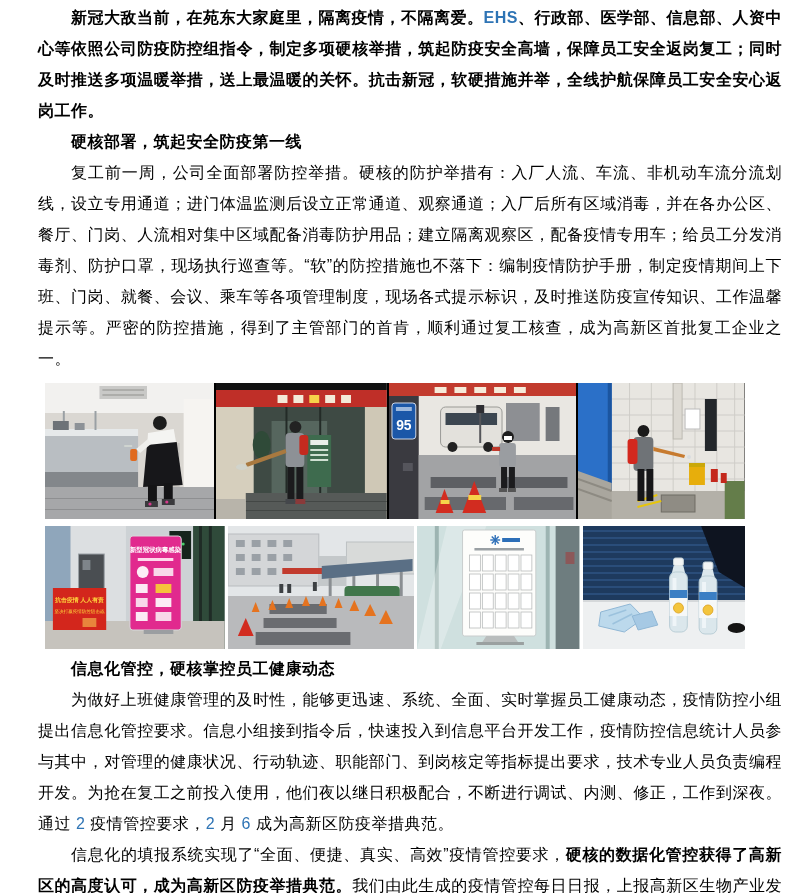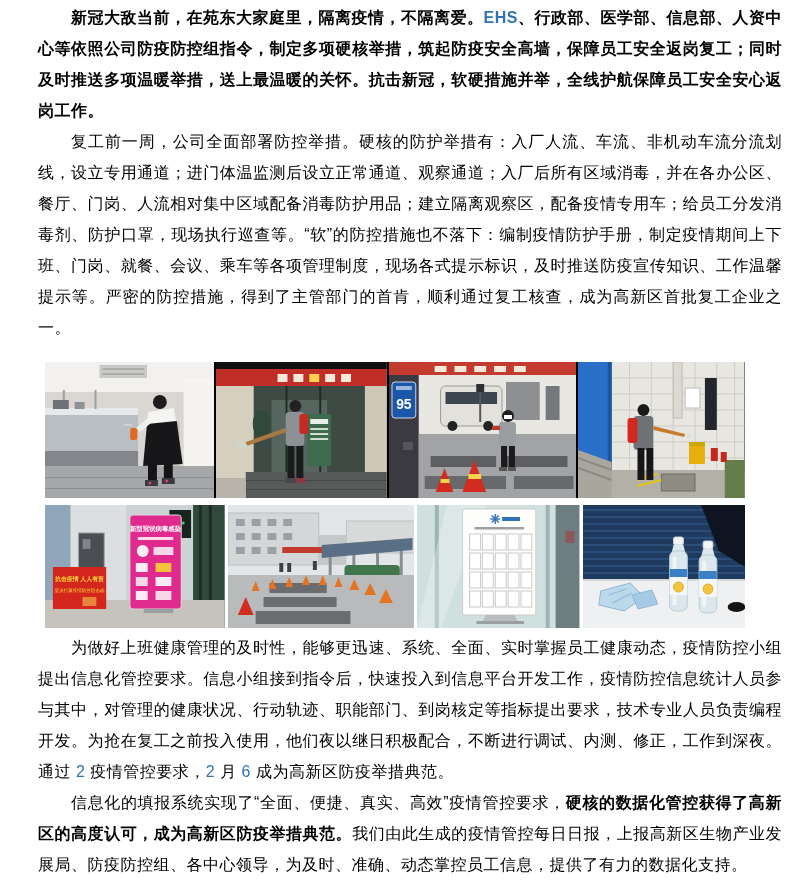--- a/index.html
+++ b/index.html
@@ -9,34 +9,35 @@
     color:#000;
   }
   .page{padding:2px 6px 0 38px;}
   .para{
     margin:0;font-size:16px;line-height:31px;letter-spacing:.5px;
     text-align:justify;text-indent:33px;word-break:break-all;
   }
   .bold{font-weight:bold;}
   .latin{color:#2E74B5;}
   .photo-grid{display:flex;width:700px;margin-left:7px;}
-  .row1{height:136px;background:#000;gap:2px;margin-top:19px;}
+  .row1{height:136px;background:#000;gap:2px;margin-top:9px;}
   .row2{height:123px;background:#fff;gap:3px;margin-top:7px;margin-bottom:4px;}
   .photo{height:100%;overflow:hidden;}
   .photo svg{display:block;width:100%;height:100%;}
   .r1p1{width:24.4%;} .r1p2{width:24.6%;} .r1p3{width:27%;} .r1p4{width:24%;}
   .r2p1{width:26%;} .r2p2{width:27%;} .r2p3{width:23.5%;} .r2p4{width:23.5%;}
 </style>
 </head>
 <body>
 
 <div class="page">
 
   <p class="para bold"><span>新冠大敌当前，在苑东大家庭里，隔离疫情，不隔离爱。</span><span class="latin">EHS</span><span>、行政部、医学部、信息部、人资中心等依照公司防疫防控组指令，制定多项硬核举措，筑起防疫安全高墙，保障员工安全返岗复工；同时及时推送多项温暖举措，送上最温暖的关怀。抗击新冠，软硬措施并举，全线护航保障员工安全安心返岗工作。</span></p>
 
+  <p class="para bold">硬核部署，筑起安全防疫第一线</p>
 
   <p class="para">复工前一周，公司全面部署防控举措。硬核的防护举措有：入厂人流、车流、非机动车流分流划线，设立专用通道；进门体温监测后设立正常通道、观察通道；入厂后所有区域消毒，并在各办公区、餐厅、门岗、人流相对集中区域配备消毒防护用品；建立隔离观察区，配备疫情专用车；给员工分发消毒剂、防护口罩，现场执行巡查等。“软”的防控措施也不落下：编制疫情防护手册，制定疫情期间上下班、门岗、就餐、会议、乘车等各项管理制度，现场各式提示标识，及时推送防疫宣传知识、工作温馨提示等。严密的防控措施，得到了主管部门的首肯，顺利通过复工核查，成为高新区首批复工企业之一。</p>
 
   <div class="photo-grid row1">
     <figure class="photo r1p1" style="margin:0">
       <svg viewBox="0 0 171 136" preserveAspectRatio="none">
         <rect x="0" y="0" width="171" height="136" fill="#dad7d2"></rect>
         <rect x="0" y="0" width="171" height="30" fill="#f2f1ef"></rect>
         <rect x="55" y="3" width="48" height="13" fill="#c9c9c7"></rect>
         <rect x="58" y="6" width="42" height="2" fill="#adadaa"></rect>
@@ -375,18 +376,19 @@
           <rect x="121" y="56" width="4" height="46" fill="#f4f9fb" opacity="0.8"></rect>
           <rect x="118" y="66" width="18" height="26" fill="#f6f8f8"></rect>
           <rect x="118" y="66" width="18" height="8" fill="#3b7fc4"></rect>
           <circle cx="127" cy="84" r="5" fill="#f3c53d" stroke="#e0a82a"></circle>
         </g>
         <ellipse cx="156" cy="102" rx="9" ry="5" fill="#141414"></ellipse>
       </svg>
     </figure>
   </div>
 
+  <p class="para bold">信息化管控，硬核掌控员工健康动态</p>
 
   <p class="para"><span>为做好上班健康管理的及时性，能够更迅速、系统、全面、实时掌握员工健康动态，疫情防控小组提出信息化管控要求。信息小组接到指令后，快速投入到信息平台开发工作，疫情防控信息统计人员参与其中，对管理的健康状况、行动轨迹、职能部门、到岗核定等指标提出要求，技术专业人员负责编程开发。为抢在复工之前投入使用，他们夜以继日积极配合，不断进行调试、内测、修正，工作到深夜。通过 </span><span class="latin">2</span><span> 疫情管控要求，</span><span class="latin">2</span><span> 月 </span><span class="latin">6</span><span> 成为高新区防疫举措典范。</span></p>
 
   <p class="para"><span>信息化的填报系统实现了“全面、便捷、真实、高效”疫情管控要求，</span><span class="bold">硬核的数据化管控获得了高新区的高度认可，成为高新区防疫举措典范。</span><span>我们由此生成的疫情管控每日日报，上报高新区生物产业发展局、防疫防控组、各中心领导，为及时、准确、动态掌控员工信息，提供了有力的数据化支持。</span></p>
 
 </div>
 
 </body></html>

